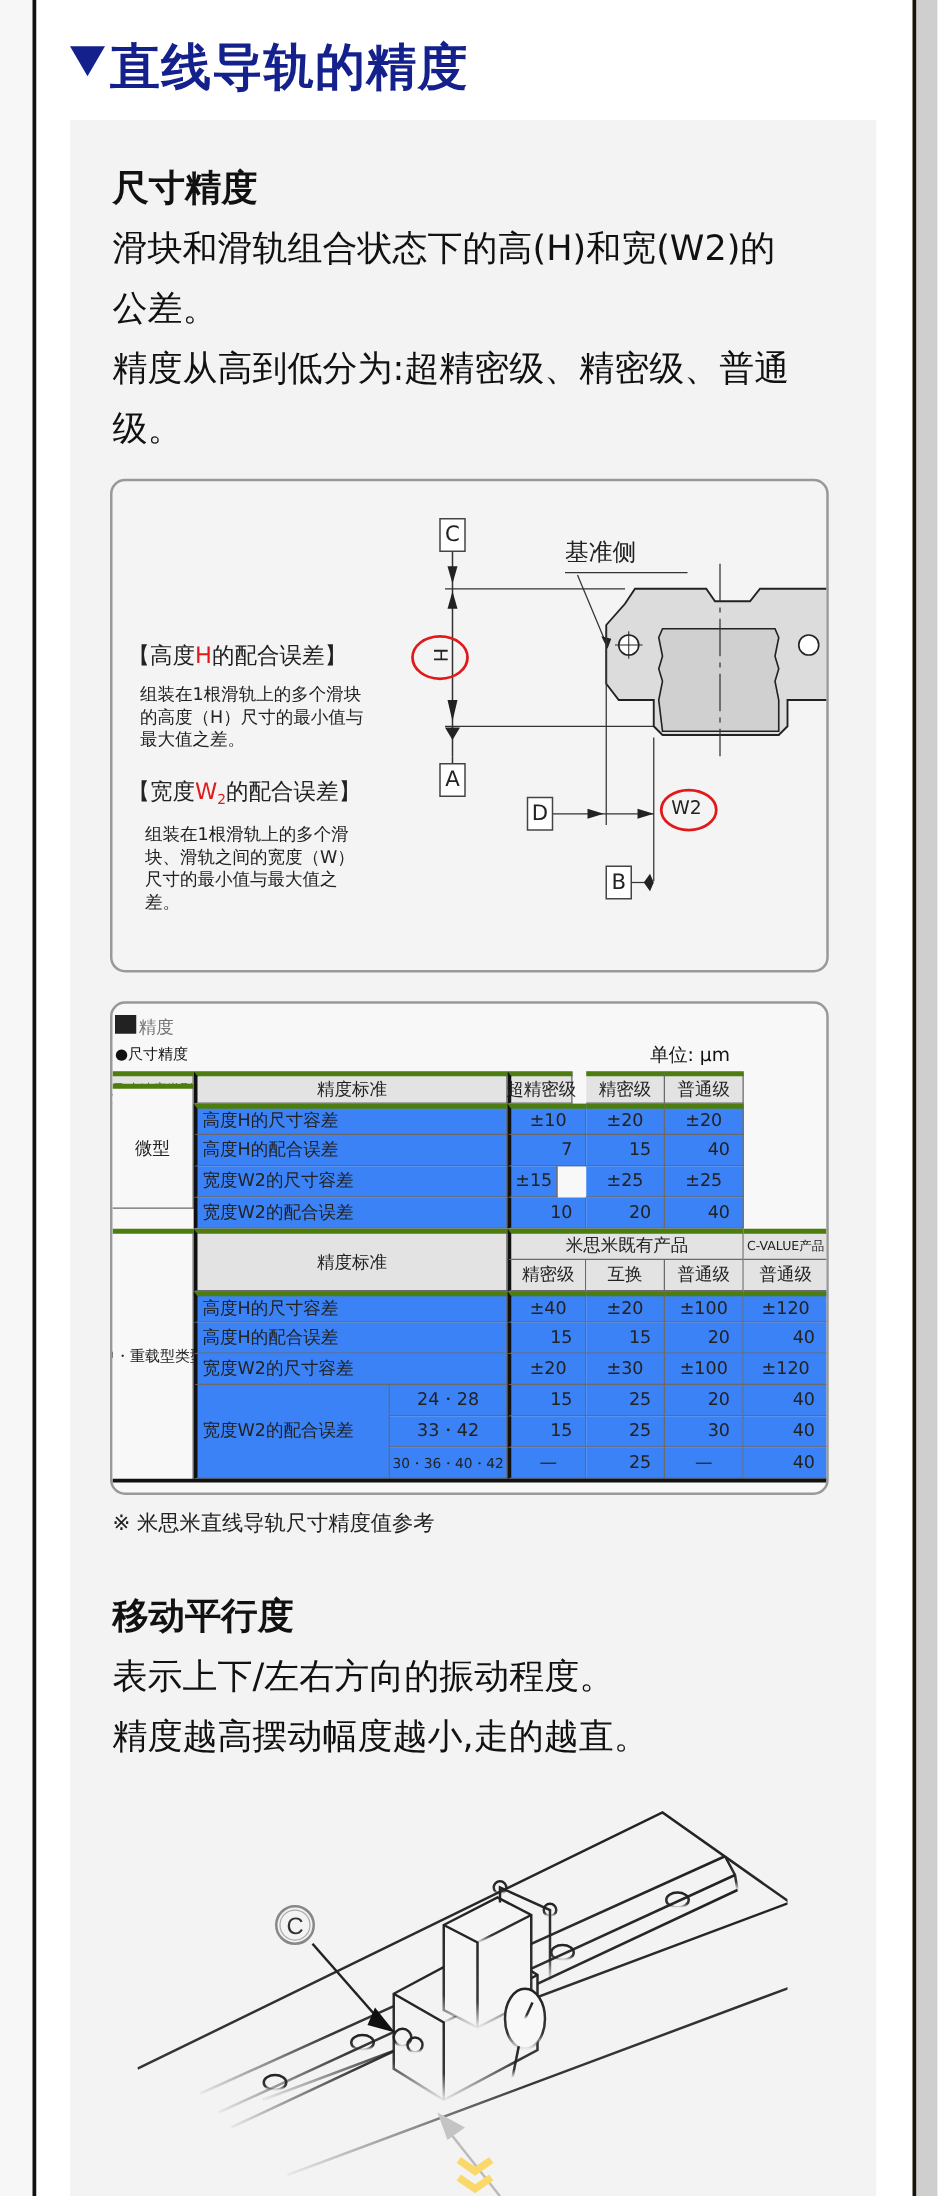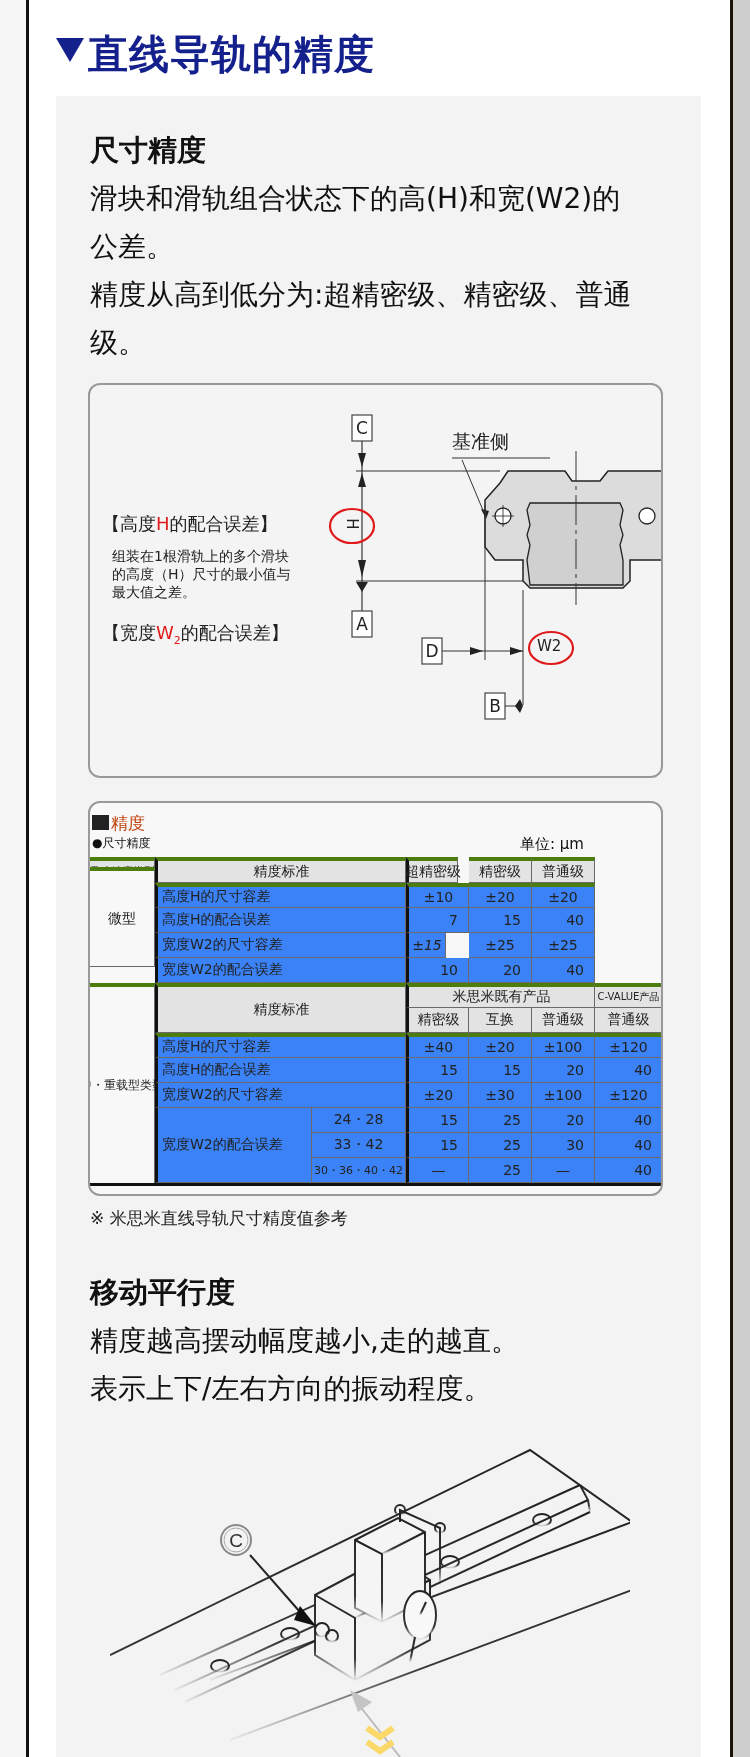--- a/index.html
+++ b/index.html
@@ -14,21 +14,21 @@
   .h2 { position: absolute; left: 90px; font-size: 29px; font-weight: bold; color: #111; line-height: 40px; }
   .para { position: absolute; left: 90px; width: 590px; font-size: 28px; color: #111; line-height: 48px; }
 
   .diagram { position: absolute; left: 88px; top: 383px; width: 575px; height: 395px; background: #f4f4f4; border: 2px solid #999; border-radius: 12px; overflow: hidden; }
   .diagram svg { position: absolute; left: 0; top: 0; }
   .d-label { position: absolute; font-size: 18px; color: #222; white-space: nowrap; }
   .d-label .red { color: #e0191b; }
   .d-desc { position: absolute; font-size: 14px; color: #222; line-height: 18px; width: 180px; }
 
   .table-box { position: absolute; left: 88px; top: 801px; width: 575px; height: 395px; background: #f8f8f8; border: 2px solid #999; border-radius: 12px; overflow: hidden; }
-  .tb-head1 { position: absolute; left: 2px; top: 9px; font-size: 17px; color: #c2410c; white-space: nowrap; }
+  .tb-head1 { position: absolute; left: 2px; top: 9px; font-size: 14px; color: #737373; white-space: nowrap; }
   .tb-head1 .sq { display: inline-block; width: 17px; height: 15px; background: #222; vertical-align: -1px; margin-right: 2px; }
   .tb-head2 { position: absolute; left: 2px; top: 32px; font-size: 12px; color: #111; white-space: nowrap; }
   .tb-unit { position: absolute; left: 430px; top: 32px; font-size: 15px; color: #111; white-space: nowrap; }
   .cell { position: absolute; font-size: 14px; color: #222; display: flex; align-items: center; white-space: nowrap; border-right: 1px solid #6a6a6a; border-bottom: 1px solid #6a6a6a; }
   .c-center { justify-content: center; }
   .c-right { justify-content: flex-end; padding-right: 10px; }
   .c-left { justify-content: flex-start; padding-left: 4px; }
   .bg-gray { background: #e3e3e3; }
   .bg-blue { background: #3b82f6; }
   .bg-plain { background: #f8f8f8; }
@@ -110,20 +110,21 @@
   <div class="d-label" style="left:332px; top:253px; width:20px; text-align:center; font-size:17px; line-height:26px;">D</div>
   <div class="d-label" style="left:395px; top:308px; width:20px; text-align:center; font-size:17px; line-height:26px;">B</div>
   <div class="d-label" style="left:252px; top:130px; width:20px; text-align:center; font-size:15px; transform:rotate(90deg);">H</div>
   <div class="d-label" style="left:447px; top:252px; font-size:15px;">W2</div>
   <div class="d-label" style="left:362px; top:44px; font-size:19px;">基准侧</div>
 
   <div class="d-label" style="left:12px; top:127px;"><span>【高度</span><span class="red">H</span><span>的配合误差】</span></div>
   <div class="d-desc" style="left:22px; top:162px;">组装在1根滑轨上的多个滑块的高度（H）尺寸的最小值与最大值之差。</div>
 
   <div class="d-label" style="left:12px; top:236px;"><span>【宽度</span><span class="red">W</span><sub class="red" style="font-size:11px;">2</sub><span>的配合误差】</span></div>
+  <div class="d-desc" style="left:26px; top:274px;">组装在1根滑轨上的多个滑块、滑轨之间的宽度（W）尺寸的最小值与最大值之差。</div>
 </div>
 
 <div class="table-box">
   <div class="tb-head1"><span class="sq"></span><span>精度</span></div>
   <div class="tb-head2">●尺寸精度</div>
   <div class="tb-unit">单位: μm</div>
 
   <div class="cell c-center bg-gray thick-top" style="left:0; top:54px; width:65px; height:26px; font-size:11px;">尺寸精度类型</div>
   <div class="cell c-center bg-gray thick-top thick-l" style="left:65px; top:54px; width:251px; height:26px;">精度标准</div>
   <div class="cell c-center bg-gray thick-top thick-l" style="left:316px; top:54px; width:52px; height:26px;">超精密级</div>
@@ -136,21 +137,21 @@
   <div class="cell c-center bg-blue thick-top thick-l" style="left:316px; top:80px; width:63px; height:25px;">±10</div>
   <div class="cell c-center bg-blue thick-top" style="left:379px; top:80px; width:63px; height:25px;">±20</div>
   <div class="cell c-center bg-blue thick-top" style="left:442px; top:80px; width:63px; height:25px;">±20</div>
 
   <div class="cell c-left bg-blue thick-l" style="left:65px; top:105px; width:251px; height:25px;">高度H的配合误差</div>
   <div class="cell c-right bg-blue thick-l" style="left:316px; top:105px; width:63px; height:25px;">7</div>
   <div class="cell c-right bg-blue" style="left:379px; top:105px; width:63px; height:25px;">15</div>
   <div class="cell c-right bg-blue" style="left:442px; top:105px; width:63px; height:25px;">40</div>
 
   <div class="cell c-left bg-blue thick-l" style="left:65px; top:130px; width:251px; height:25px;">宽度W2的尺寸容差</div>
-  <div class="cell c-center bg-blue thick-l" style="left:316px; top:130px; width:40px; height:25px;font-style:italic;">±15</div>
+  <div class="cell c-center bg-blue thick-l" style="left:316px; top:130px; width:40px; height:25px;">±15</div>
   <div class="cell c-center bg-blue" style="left:379px; top:130px; width:63px; height:25px;">±25</div>
   <div class="cell c-center bg-blue" style="left:442px; top:130px; width:63px; height:25px;">±25</div>
 
   <div class="cell c-left bg-blue thick-l" style="left:65px; top:155px; width:251px; height:25px;">宽度W2的配合误差</div>
   <div class="cell c-right bg-blue thick-l" style="left:316px; top:155px; width:63px; height:25px;">10</div>
   <div class="cell c-right bg-blue" style="left:379px; top:155px; width:63px; height:25px;">20</div>
   <div class="cell c-right bg-blue" style="left:442px; top:155px; width:63px; height:25px;">40</div>
 
   <div class="cell c-center bg-plain thick-top" style="left:0; top:180px; width:65px; height:202px; flex-direction:row; font-size:12px; line-height:15px;">
     <span>中・重载型</span>
@@ -202,22 +203,22 @@
   <div class="cell c-center bg-blue" style="left:442px; top:355px; width:63px; height:25px;">—</div>
   <div class="cell c-right bg-blue" style="left:505px; top:355px; width:68px; height:25px;">40</div>
 
   <div style="position:absolute; left:0; top:380px; width:573px; height:3px; background:#111;"></div>
 </div>
 
 <div class="note">※ 米思米直线导轨尺寸精度值参考</div>
 
 <div class="h2" style="top:1272px;">移动平行度</div>
 <div class="para" style="top:1317px;">
+  <div>表示上下/左右方向的振动程度。</div>
   <div>精度越高摆动幅度越小,走的越直。</div>
-  <div>表示上下/左右方向的振动程度。</div>
 </div>
 
 <svg class="illus" width="520" height="317" viewBox="0 0 520 317">
   <defs>
     <linearGradient id="fade" x1="0" y1="0" x2="0" y2="1">
       <stop offset="0" stop-color="#222" stop-opacity="1"></stop>
       <stop offset="0.75" stop-color="#222" stop-opacity="0.9"></stop>
       <stop offset="1" stop-color="#222" stop-opacity="0.05"></stop>
     </linearGradient>
   </defs>

